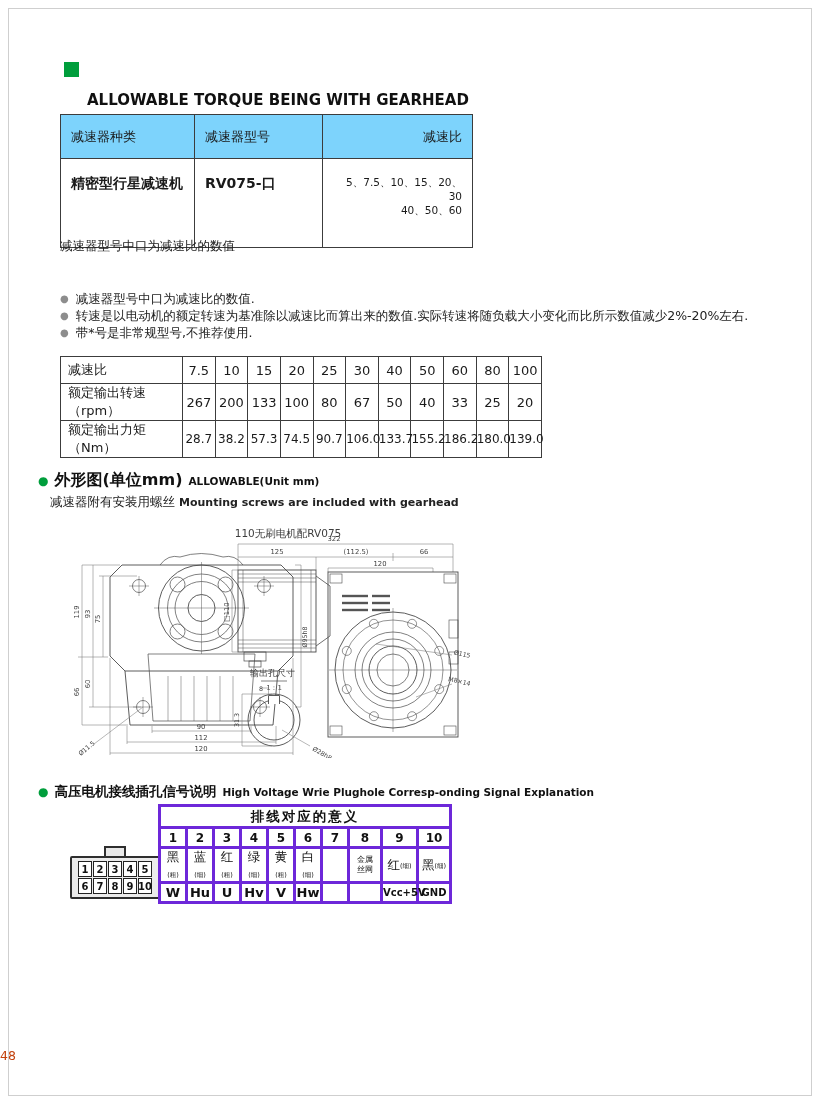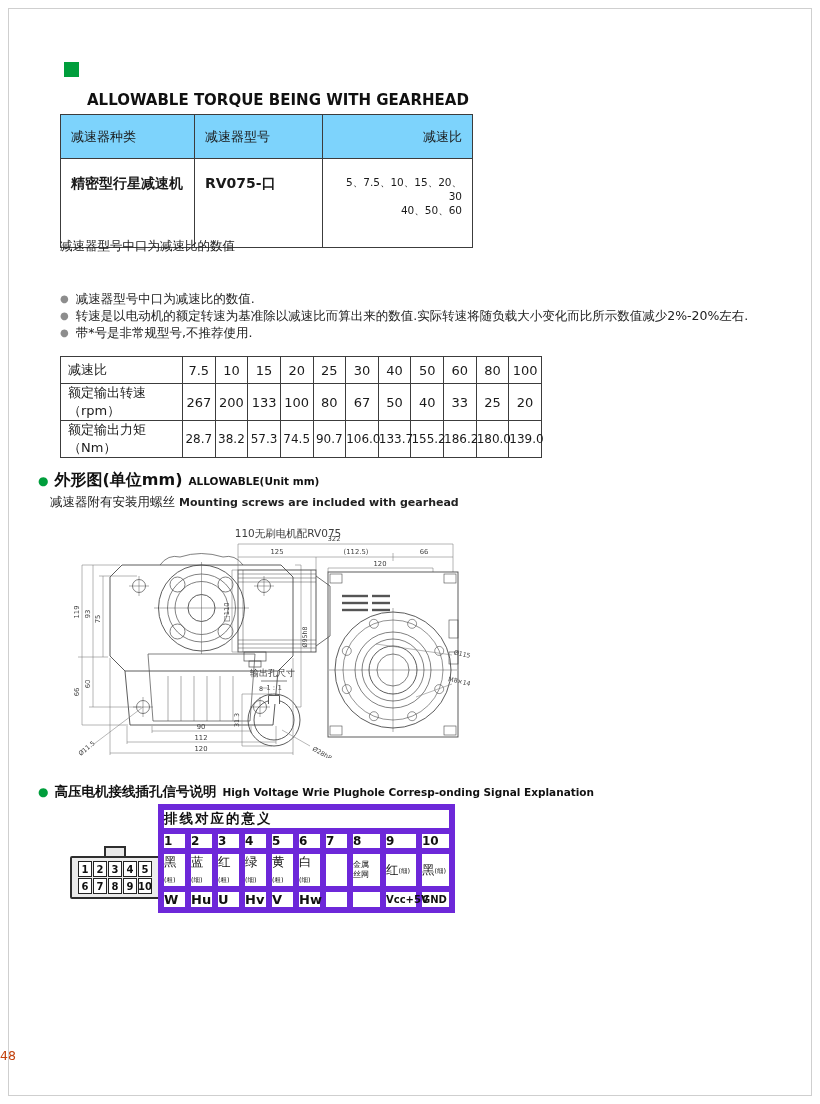--- a/index.html
+++ b/index.html
@@ -55,21 +55,21 @@
   .wire-en { font-size:10.5px; font-weight:bold; color:#111; }
 
   .plug { position:absolute; left:70px; top:846px; width:90px; }
   .plug-tab { width:22px; height:10px; border:2px solid #2e2e2e; border-bottom:none; background:#e8e8e8; margin:0 auto; }
   .plug-body { border:2.5px solid #2e2e2e; background:#ebebeb; padding:3px 2px; border-radius:2px; }
   .plug-row { display:flex; gap:1px; justify-content:center; }
   .plug-row + .plug-row { margin-top:1px; }
   .pin { width:14px; height:16px; border:1.5px solid #222; background:#fff; font-size:10px; font-weight:bold; display:flex; align-items:center; justify-content:center; color:#111; }
 
   .wt { position:absolute; left:158px; top:804px; width:291px; border-collapse:collapse; table-layout:fixed; }
-  .wt td { border:6px solid #6d28d9; background:#fff; color:#111; }
+  .wt td { border:3px solid #6d28d9; text-align:center; background:#fff; color:#111; }
   .wt .tt td { font-size:13.5px; font-weight:bold; letter-spacing:2px; height:22px; }
   .wt .pins td { font-size:12px; font-weight:bold; height:20px; }
   .wt .cols td { height:30px; font-size:12.5px; }
   .wt .cols .sub { font-size:6.5px; vertical-align:1px; }
   .wt .cols .mesh { font-size:8px; line-height:1.15; display:inline-block; width:18px; }
   .wt .sig td { height:20px; font-size:13px; font-weight:bold; }
   .wt .sig td.sm { font-size:10px; }
   .wt .sig td.md { font-size:10px; }
 
   .pageno { position:absolute; left:0; top:1048px; width:100%; font-size:12.5px; color:#c2410c; }

